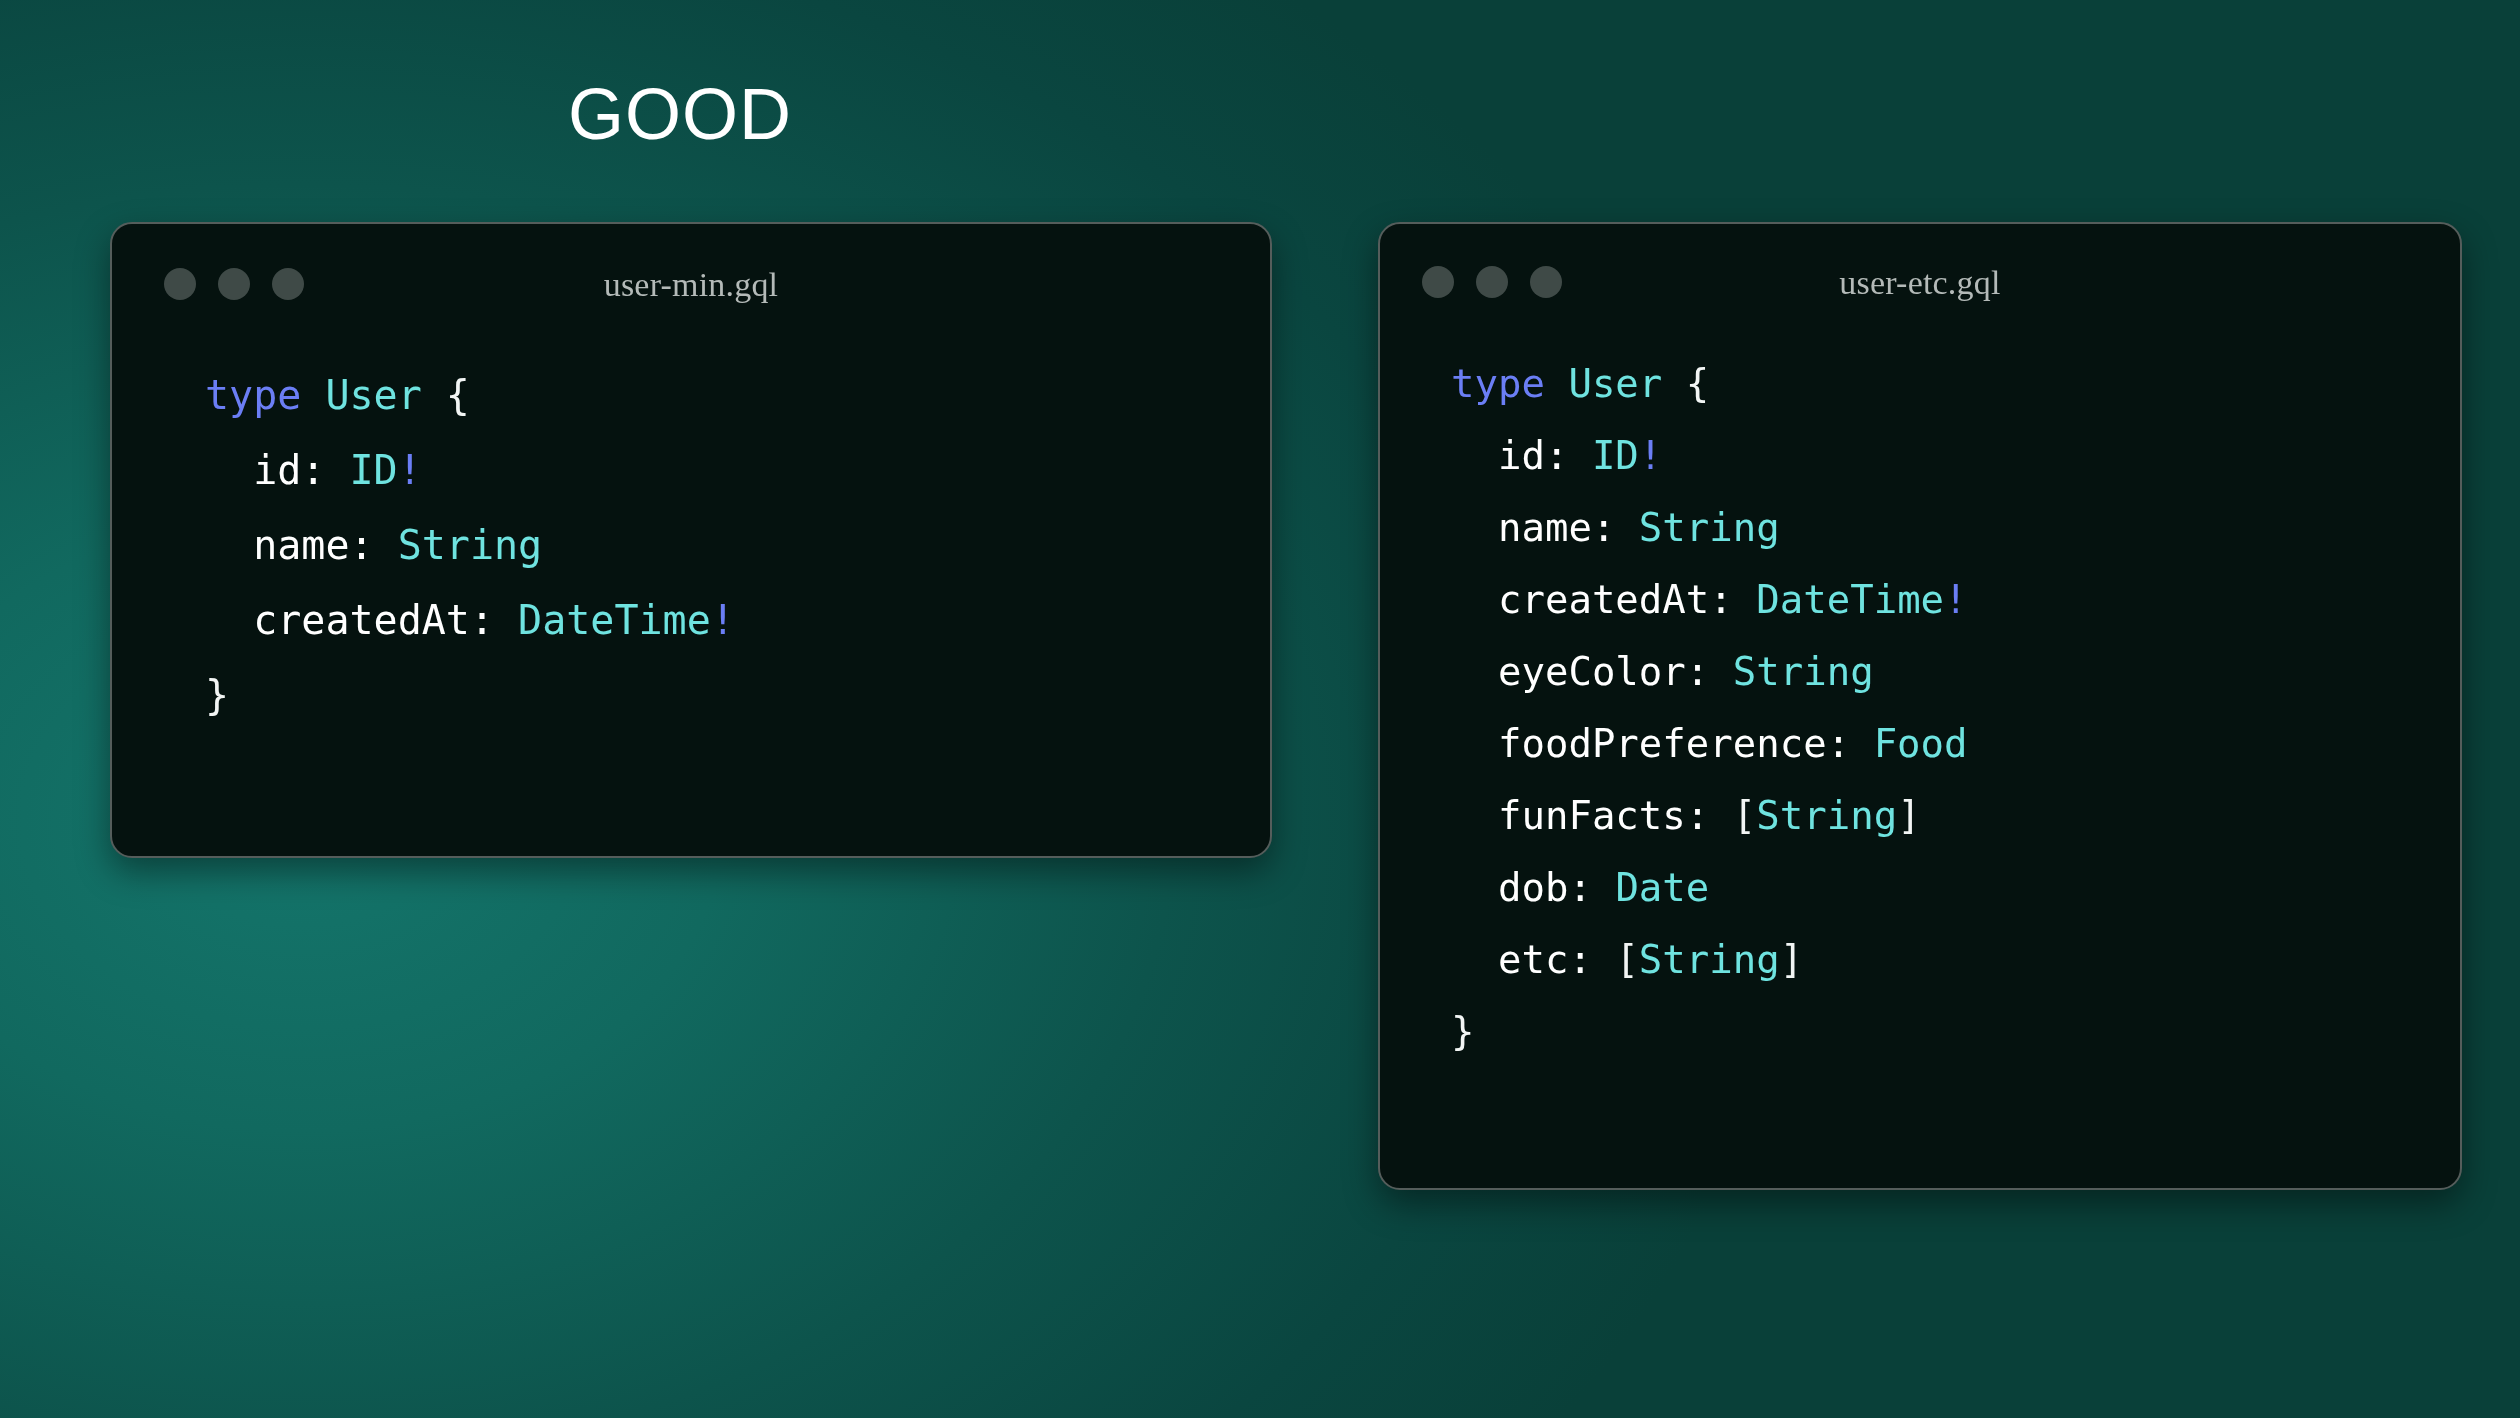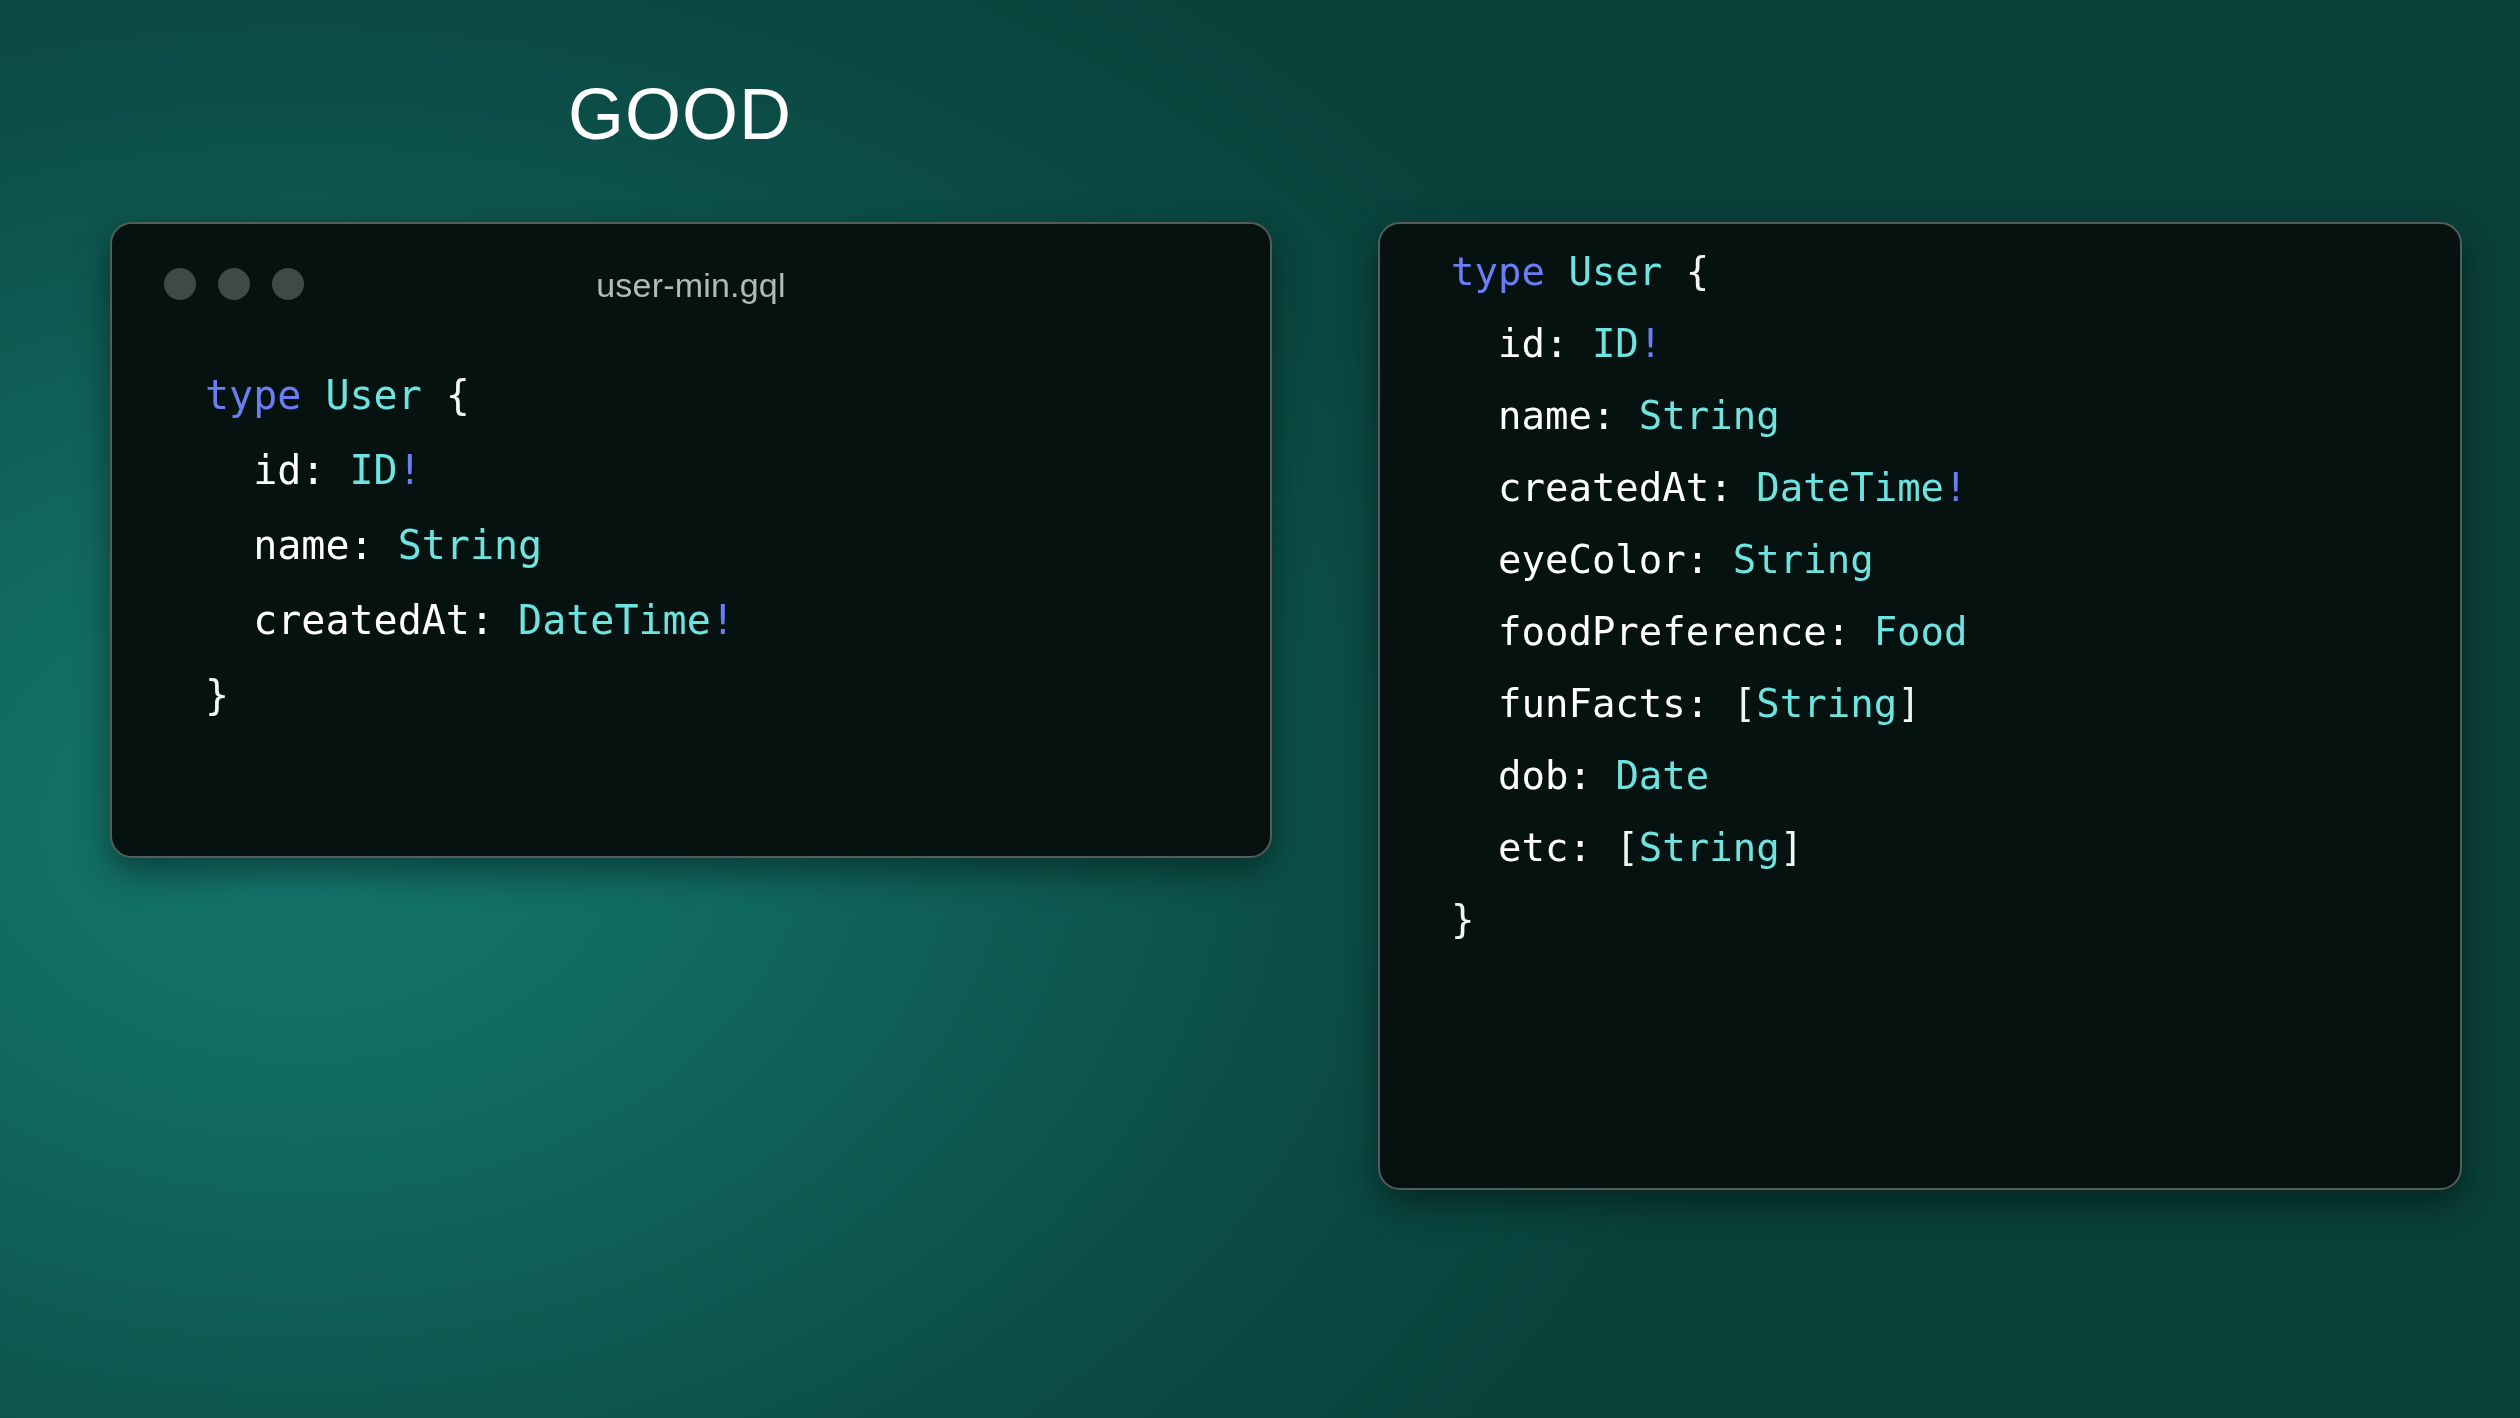--- a/index.html
+++ b/index.html
@@ -61,21 +61,21 @@
     border-radius: 50%;
     background: #3f4a47;
   }
   .filename {
     position: absolute;
     left: 0;
     right: 0;
     top: 42px;
     text-align: center;
     color: #b4bab8;
-    font-family: Liberation Sans, sans-serif;
+    font-family: Liberation Serif, serif;
     font-size: 34px;
     font-weight: 400;
     letter-spacing: 0.2px;
   }
   #card-bad .titlebar { height: 112px; }
   #card-bad .dots { left: 42px; top: 42px; }
   #card-bad .filename { top: 40px; }
 
   
   .code {
@@ -109,16 +109,24 @@
         <span class="dot"></span>
         <span class="dot"></span>
       </div>
       <div class="filename">user-min.gql</div>
     </div>
     <div class="code" id="code-good"><span class="ln"><span class="kw">type</span><span class="pn"> </span><span class="tp">User</span><span class="pn"> {</span></span><span class="ln"><span class="fld">  id: </span><span class="tp">ID</span><span class="bang">!</span></span><span class="ln"><span class="fld">  name: </span><span class="tp">String</span></span><span class="ln"><span class="fld">  createdAt: </span><span class="tp">DateTime</span><span class="bang">!</span></span><span class="ln"><span class="pn">}</span></span></div>
   </div>
 
 
   <div class="card" id="card-bad">
+    <div class="titlebar">
+      <div class="dots">
+        <span class="dot"></span>
+        <span class="dot"></span>
+        <span class="dot"></span>
+      </div>
+      <div class="filename">user-etc.gql</div>
+    </div>
     <div class="code" id="code-bad"><span class="ln"><span class="kw">type</span><span class="pn"> </span><span class="tp">User</span><span class="pn"> {</span></span><span class="ln"><span class="fld">  id: </span><span class="tp">ID</span><span class="bang">!</span></span><span class="ln"><span class="fld">  name: </span><span class="tp">String</span></span><span class="ln"><span class="fld">  createdAt: </span><span class="tp">DateTime</span><span class="bang">!</span></span><span class="ln"><span class="fld">  eyeColor: </span><span class="tp">String</span></span><span class="ln"><span class="fld">  foodPreference: </span><span class="tp">Food</span></span><span class="ln"><span class="fld">  funFacts: </span><span class="pn">[</span><span class="tp">String</span><span class="pn">]</span></span><span class="ln"><span class="fld">  dob: </span><span class="tp">Date</span></span><span class="ln"><span class="fld">  etc: </span><span class="pn">[</span><span class="tp">String</span><span class="pn">]</span></span><span class="ln"><span class="pn">}</span></span></div>
   </div>
 
 </div>
 
 </body></html>

